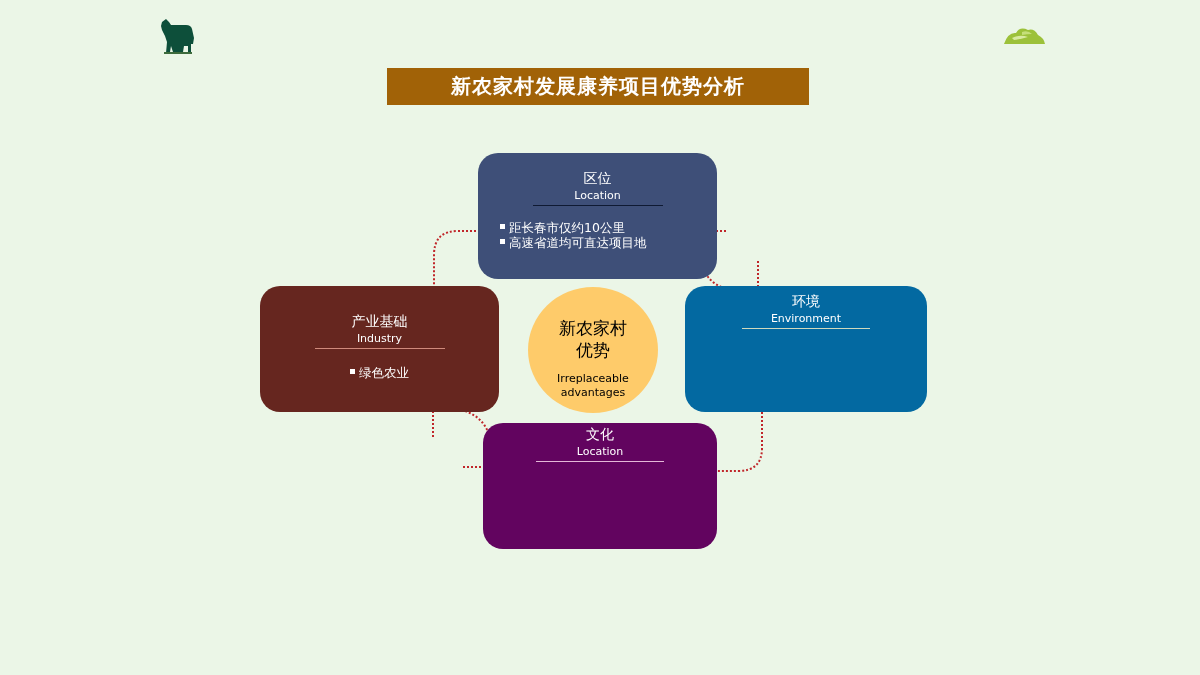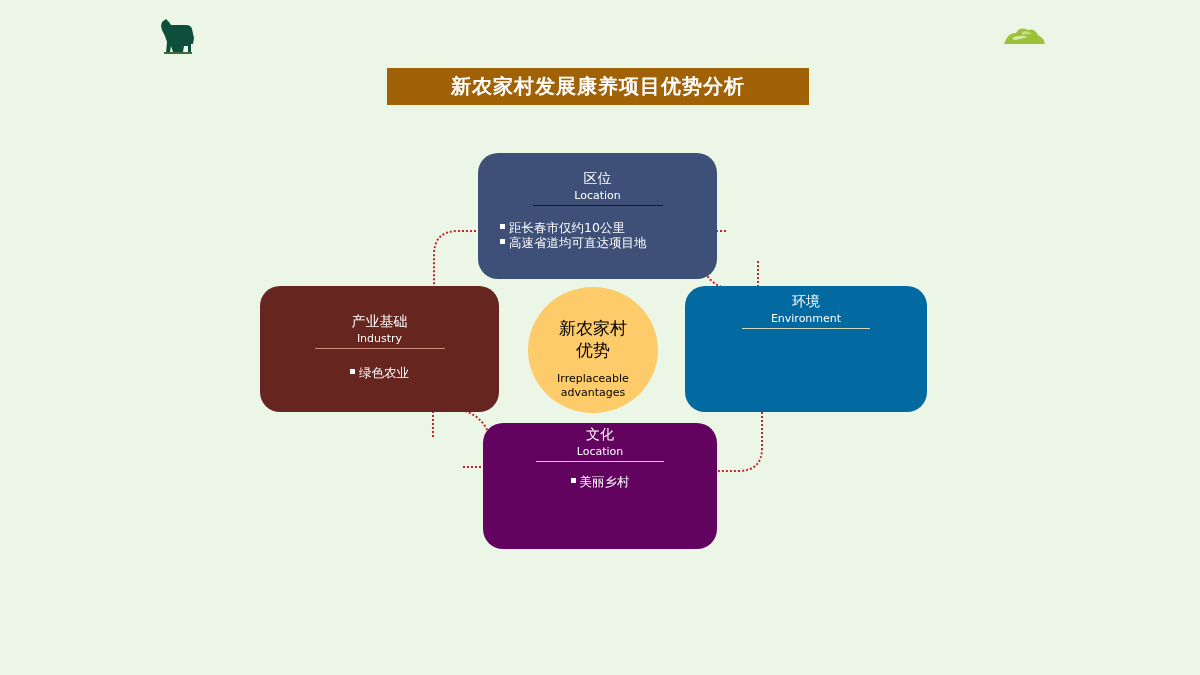--- a/index.html
+++ b/index.html
@@ -111,16 +111,13 @@
 <div class="card card-environment">
   <div class="c-title">环境</div>
   <div class="c-sub">Environment</div>
   <div class="c-line"></div>
 </div>
 
 <div class="card card-culture">
   <div class="c-title">文化</div>
   <div class="c-sub">Location</div>
   <div class="c-line"></div>
-  <div class="c-body" style="margin-top:12px;">
-    <div><span class="bullet"></span><span>美丽乡村</span></div>
-  </div>
 </div>
 
 </body></html>

